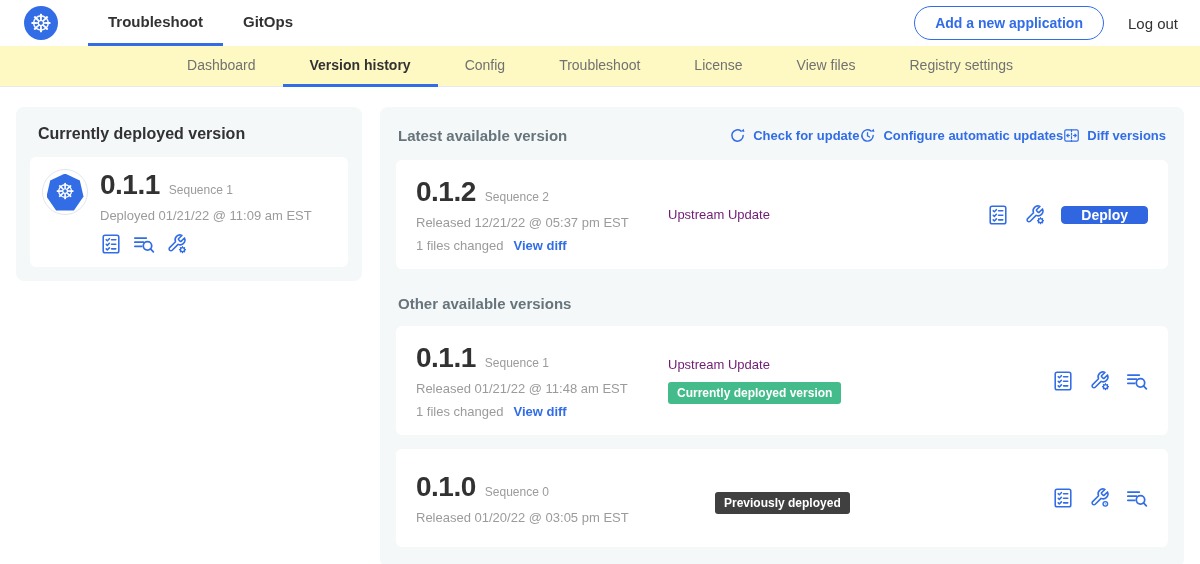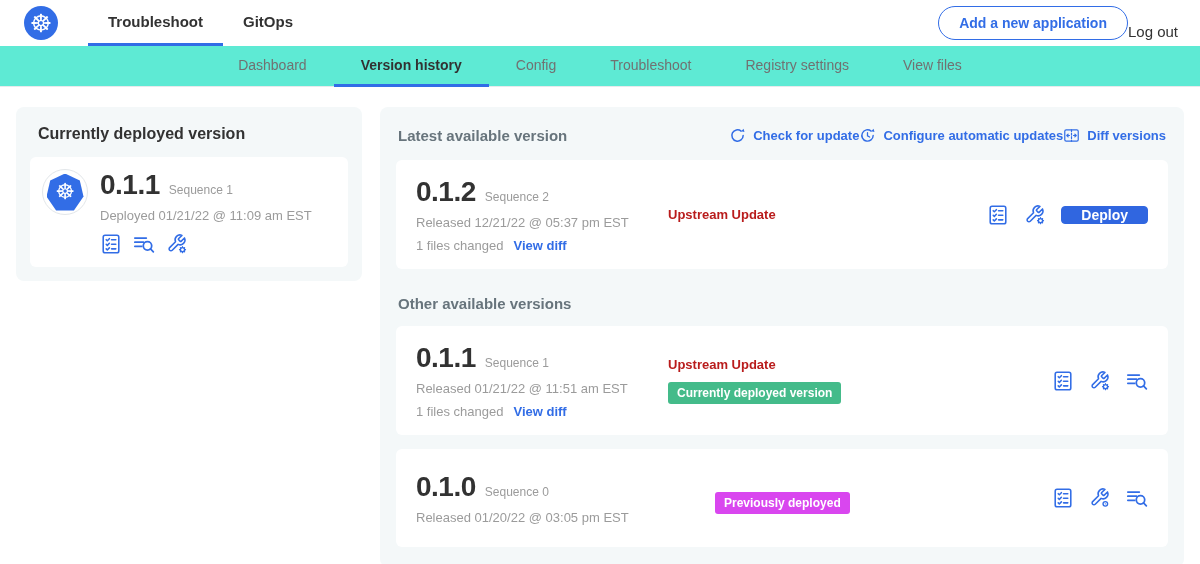--- a/index.html
+++ b/index.html
@@ -6,27 +6,27 @@
   html,body { width:1200px; height:564px; background:#fff; font-family:"Liberation Sans", sans-serif; color:#323232; }
 
   
   .header { height:46px; display:flex; align-items:center; padding:0 22px 0 24px; background:#fff; }
   .k8s-logo { width:34px; height:34px; border-radius:50%; background:#326de6; color:#fff;
               display:flex; align-items:center; justify-content:center; font-size:25px; line-height:1; margin-right:30px; }
   .htabs { display:flex; height:46px; }
   .htab { height:46px; display:flex; align-items:center; padding:0 20px; font-size:15px; font-weight:700;
           color:#323232; border-bottom:3px solid transparent; cursor:pointer; }
   .htab.active { border-bottom-color:#326de6; }
-  .hdr-right { margin-left:auto; display:flex; align-items:flex-end; }
+  .hdr-right { margin-left:auto; display:flex; align-items:center; gap:24px; }
   .pill-btn { border:1px solid #326de6; color:#326de6; background:#fff; border-radius:18px;
               padding:8px 20px; font-size:14px; font-weight:700; cursor:pointer; font-family:inherit; }
   .logout { font-size:15px; color:#323232; cursor:pointer; }
 
   
-  .subnav { height:41px; background:#5eead4; border-bottom:1px solid #e7eaec; display:flex; justify-content:center; }
+  .subnav { height:41px; background:#fef9c3; border-bottom:1px solid #e7eaec; display:flex; justify-content:center; }
   .stab { height:41px; display:flex; align-items:center; padding:0 27px; font-size:14px; color:#717171;
           border-bottom:3px solid transparent; cursor:pointer; }
   .stab.active { color:#323232; font-weight:700; border-bottom-color:#326de6; }
 
   
   .main { display:flex; align-items:flex-start; gap:18px; padding:20px 16px; }
   .panel { background:#f4f8f9; border-radius:8px; }
   .left-panel { width:376px; padding:18px 14px 14px; }
   .left-panel h2 { font-size:16px; font-weight:700; color:#323232; margin:0 0 14px 8px; }
   .deployed-card { background:#fff; border-radius:6px; padding:12px; display:flex; }
@@ -52,25 +52,25 @@
   .link-act { display:flex; align-items:center; gap:7px; cursor:pointer; }
   .link-act span { font-size:13px; font-weight:700; color:#326de6; }
   .other-title { font-size:15px; font-weight:700; color:#67747c; margin:26px 2px 14px; }
 
   .vcard { background:#fff; border-radius:6px; padding:16px 20px; display:flex; align-items:center; min-height:98px; }
   .vc-info { width:252px; flex:none; }
   .files-row { display:flex; align-items:center; margin-top:8px; font-size:13px; }
   .files-row .fc { color:#9b9b9b; }
   .view-diff { color:#326de6; font-weight:700; margin-left:10px; cursor:pointer; }
   .vc-mid { width:290px; flex:none; display:flex; flex-direction:column; justify-content:center; }
-  .source-lbl { font-size:13px; font-weight:700; color:#b91c1c; }
+  .source-lbl { font-size:13px; font-weight:400; color:#701a75; }
   .badge { display:inline-block; align-self:flex-start; margin-top:10px; padding:4px 9px; border-radius:3px;
            font-size:12px; font-weight:700; color:#fff; }
   .badge-green { background:#44bb8a; }
-  .badge-gray  { background:#d946ef; }
+  .badge-gray  { background:#404040; }
   .vc-actions { margin-left:auto; display:flex; align-items:center; gap:15px; }
   .btn-solid { background:#3066e0; color:#fff; border:1px solid #3066e0; border-radius:4px;
                padding:0 19px; font-size:14px; font-weight:700; cursor:pointer; font-family:inherit; }
   .btn-outline { background:#fff; color:#326de6; border:1px solid #326de6; border-radius:4px;
                  padding:10px 16px; font-size:14px; font-weight:700; cursor:pointer; font-family:inherit; }
   .mt14 { margin-top:14px;gap:47px; }
   svg { display:block; }
 </style>
 </head>
 <body>
@@ -131,22 +131,23 @@
     <button class="pill-btn">Add a new application</button>
     <div class="logout">Log out</div>
   </div>
 </div>
 
 <div class="subnav">
   <div class="stab">Dashboard</div>
   <div class="stab active">Version history</div>
   <div class="stab">Config</div>
   <div class="stab">Troubleshoot</div>
+  <div class="stab">License</div>
+  <div class="stab">View files</div>
   <div class="stab">Registry settings</div>
-  <div class="stab">View files</div>
 </div>
 
 <div class="main">
 
   <div class="panel left-panel">
     <h2>Currently deployed version</h2>
     <div class="deployed-card">
       <div class="logo-badge">
         <div class="heptagon">
             <span>☸</span>
@@ -226,21 +227,21 @@
     </div>
 
     <div class="other-title">Other available versions</div>
 
     <div class="vcard">
       <div class="vc-info">
         <div class="ver-row">
           <span class="ver-num">0.1.1</span>
           <span class="seq">Sequence 1</span>
         </div>
-        <div class="muted-line">Released 01/21/22 @ 11:51 am EST</div>
+        <div class="muted-line">Released 01/21/22 @ 11:48 am EST</div>
         <div class="files-row">
           <span class="fc">1 files changed</span>
           <span class="view-diff">View diff</span>
         </div>
       </div>
       <div class="vc-mid">
         <div class="source-lbl">Upstream Update</div>
         <span class="badge badge-green">Currently deployed version</span>
       </div>
       <div class="vc-actions">

